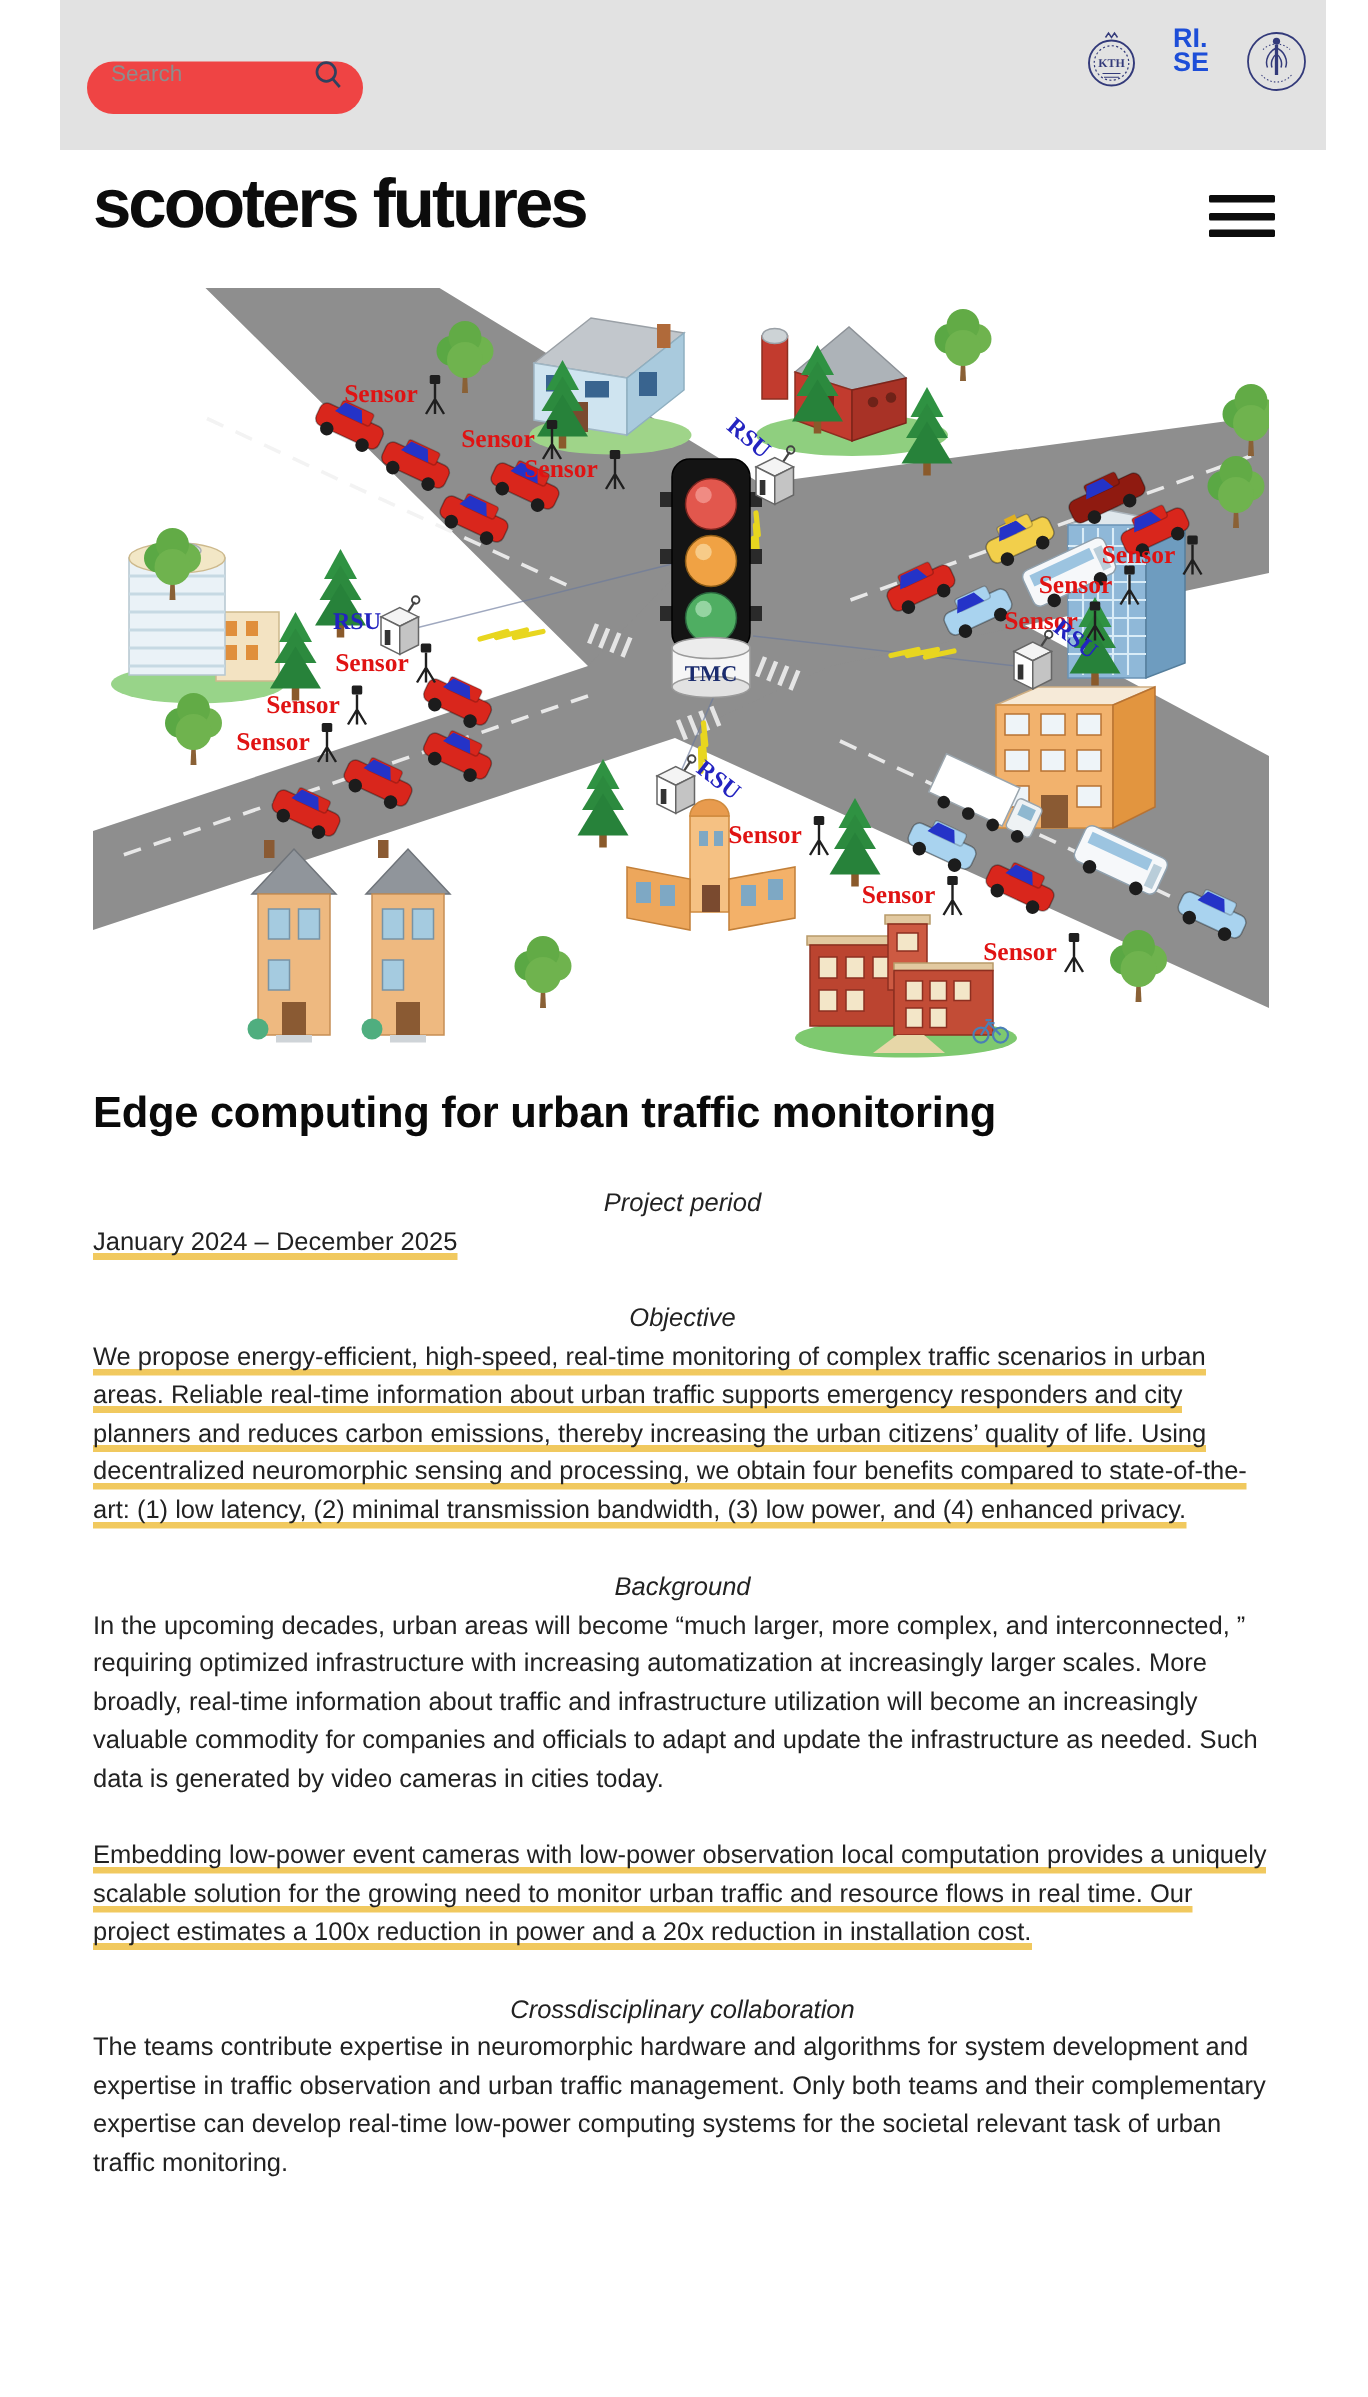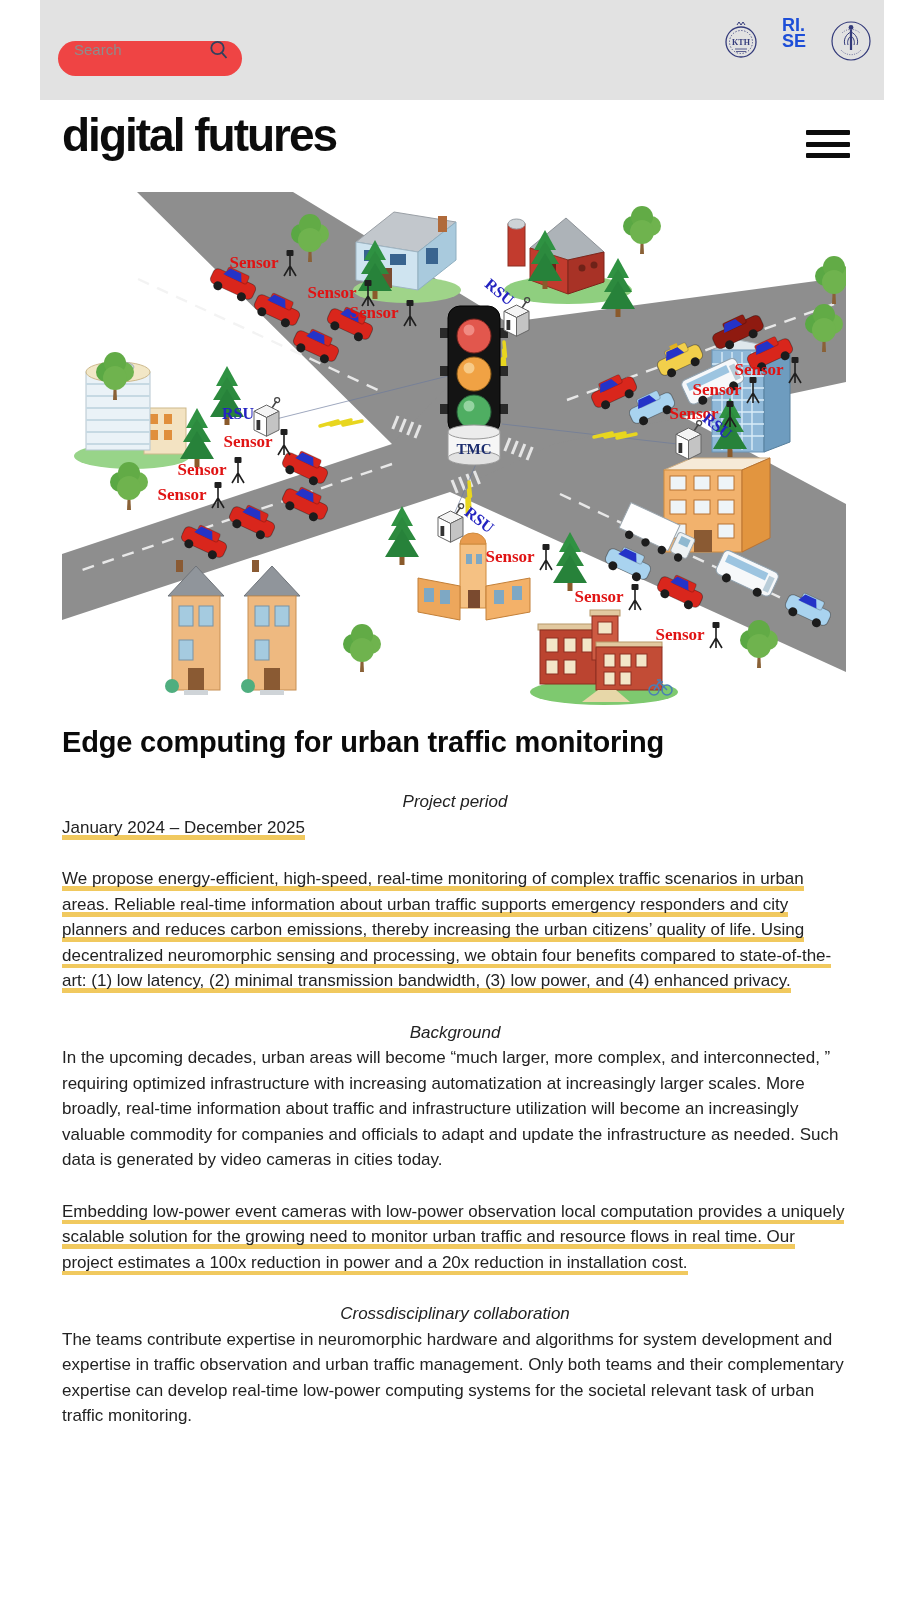--- a/index.html
+++ b/index.html
@@ -52,21 +52,21 @@
       <circle cx="23" cy="23" r="19" fill="none" stroke="#333a7a" stroke-width="1.2"></circle>
       <line x1="23" y1="12" x2="23" y2="32" stroke="#333a7a" stroke-width="2.2"></line>
       <circle cx="23" cy="9.5" r="2.4" fill="#333a7a"></circle>
       <path d="M23,14 c-5,2 -8,8 -6,13 M23,14 c5,2 8,8 6,13 M23,18 c-3,2 -4,6 -3,9 M23,18 c3,2 4,6 3,9" fill="none" stroke="#333a7a" stroke-width="1"></path>
       <path d="M14,15 a13,13 0 0 1 18,0" fill="none" stroke="#333a7a" stroke-width="0.7" stroke-dasharray="1,1.4"></path>
       <path d="M13,32 a13,13 0 0 0 20,0" fill="none" stroke="#333a7a" stroke-width="0.7" stroke-dasharray="1,1.4"></path>
     </svg>
   </div>
 </div>
 
-<div class="brand">digital futures</div>
+<div class="brand">scooters futures</div>
 
 <div class="hamburger">
   <div></div>
   <div></div>
   <div></div>
 </div>
 
 <svg class="illus" id="city-svg" viewBox="0 0 784 515">
   <defs>
     <g id="pine">
@@ -468,20 +468,21 @@
       <text x="0" y="0" text-anchor="middle" fill="#2323c0" transform="translate(414,332) rotate(38)" font-family="&quot;Liberation Serif&quot;,serif" font-size="16" font-weight="bold">RSU</text>
       <text x="412" y="262" text-anchor="middle" fill="#1b2c6e" font-family="&quot;Liberation Serif&quot;,serif" font-size="15" font-weight="bold">TMC</text>
     </g>
 </svg>
 
 <div class="article">
   <h1>Edge computing for urban traffic monitoring</h1>
   <div id="sections">
       <p class="sec-label">Project period</p>
       <p class="para"><span class="hl">January 2024 – December 2025</span></p>
+      <p class="sec-label">Objective</p>
       <p class="para"><span class="hl">We propose energy-efficient, high-speed, real-time monitoring of complex traffic scenarios in urban areas. Reliable real-time information about urban traffic supports emergency responders and city planners and reduces carbon emissions, thereby increasing the urban citizens’ quality of life. Using decentralized neuromorphic sensing and processing, we obtain four benefits compared to state-of-the-art: (1) low latency, (2) minimal transmission bandwidth, (3) low power, and (4) enhanced privacy.</span></p>
       <p class="sec-label">Background</p>
       <p class="para"><span>In the upcoming decades, urban areas will become “much larger, more complex, and interconnected, ” requiring optimized infrastructure with increasing automatization at increasingly larger scales. More broadly, real-time information about traffic and infrastructure utilization will become an increasingly valuable commodity for companies and officials to adapt and update the infrastructure as needed. Such data is generated by video cameras in cities today.</span></p>
       <p class="para"><span class="hl">Embedding low-power event cameras with low-power observation local computation provides a uniquely scalable solution for the growing need to monitor urban traffic and resource flows in real time. Our project estimates a 100x reduction in power and a 20x reduction in installation cost.</span></p>
       <p class="sec-label">Crossdisciplinary collaboration</p>
       <p class="para"><span>The teams contribute expertise in neuromorphic hardware and algorithms for system development and expertise in traffic observation and urban traffic management. Only both teams and their complementary expertise can develop real-time low-power computing systems for the societal relevant task of urban traffic monitoring.</span></p>
     </div>
 </div>
 
 </body></html>

